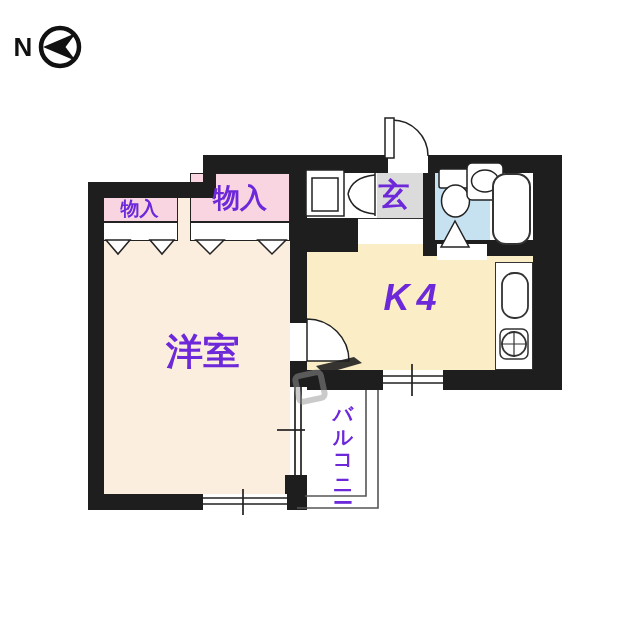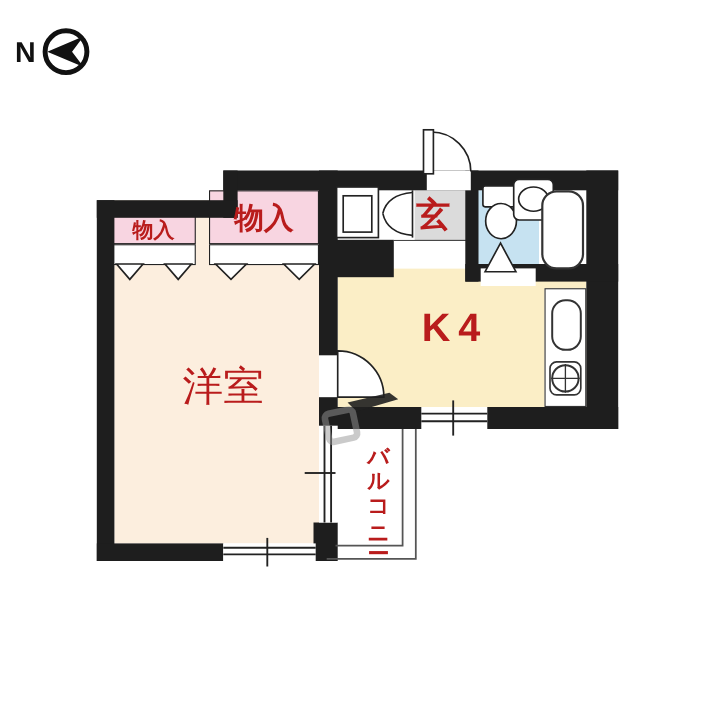--- a/index.html
+++ b/index.html
@@ -12,26 +12,26 @@
   .closet{background:#f8d5e1;border:1.5px solid #222;}
   .closet-strip{background:#ffffff;border:1.5px solid #222;}
   .kitchen{background:#fbeec6;}
   .genkan{background:#dbdbdb;}
   .genkan-step{background:#ffffff;border-top:1.5px solid #333;}
   .bath-blue{background:#c6e2f1;}
   .bath-white{background:#ffffff;}
   .counter{background:#ffffff;border:1.5px solid #333;}
   .washer-area,.bifold-area{background:#ffffff;}
   
-  .lbl{color:#b91c1c;display:flex;align-items:center;justify-content:center;text-align:center;}
+  .lbl{color:#6d28d9;display:flex;align-items:center;justify-content:center;text-align:center;}
   .lbl-closet-s{font-size:19px;font-weight:600;}
   .lbl-closet-l{font-size:27px;font-weight:600;}
   .lbl-genkan{font-size:31px;font-weight:600;}
   .lbl-kitchen{font-size:36px;font-weight:600;letter-spacing:7px;}
-  .lbl-west{font-size:37px;font-weight:400;line-height:1.22;}
+  .lbl-west{font-size:37px;font-weight:700;line-height:1.22;}
   .lbl-balcony{font-size:20px;font-weight:600;writing-mode:vertical-rl;letter-spacing:2px;justify-content:flex-start;}
   .lbl-n{font-size:26px;font-weight:800;color:#111;}
   .watermark{color:rgba(150,150,150,0.55);font-weight:700;white-space:nowrap;}
   .wm-big{font-size:37px;}
   .wm-small{font-size:26px;}
   svg{position:absolute;left:0;top:0;}
 </style>
 </head>
 <body>
 
@@ -154,21 +154,21 @@
     </g>
   </svg>
 
   <div class="abs lbl lbl-n" style="left:10px;top:33px;width:26px;height:28px;">N</div>
 
   <div class="abs lbl lbl-closet-s" style="left:101px;top:196px;width:77px;height:26px;">物入</div>
   <div class="abs lbl lbl-closet-l" style="left:190px;top:173px;width:100px;height:49px;">物入</div>
 
   <div class="abs lbl lbl-genkan" style="left:358px;top:171px;width:72px;height:47px;">玄</div>
 
-  <div class="abs lbl lbl-kitchen" style="left:340px;top:272px;width:140px;height:52px;padding-left:7px;">K4</div>
+  <div class="abs lbl lbl-kitchen" style="left:340px;top:272px;width:140px;height:52px;padding-left:7px;font-style:italic;">K4</div>
 
   <div class="abs lbl lbl-west" style="left:110px;top:302px;width:186px;height:100px;flex-direction:column;">
     <span>洋室</span>
   </div>
 
   <div class="abs lbl lbl-balcony" style="left:330px;top:392px;width:28px;height:118px;">バルコニー</div>
 
 
 </div>
 

